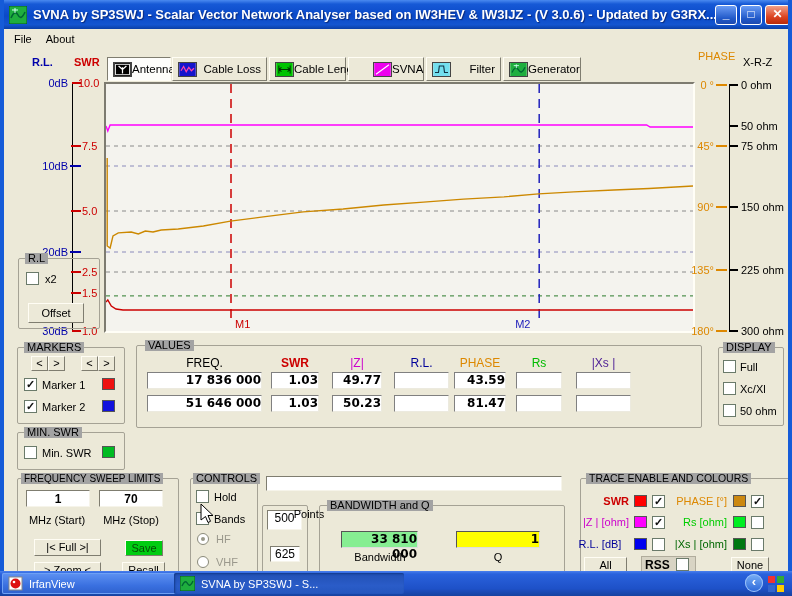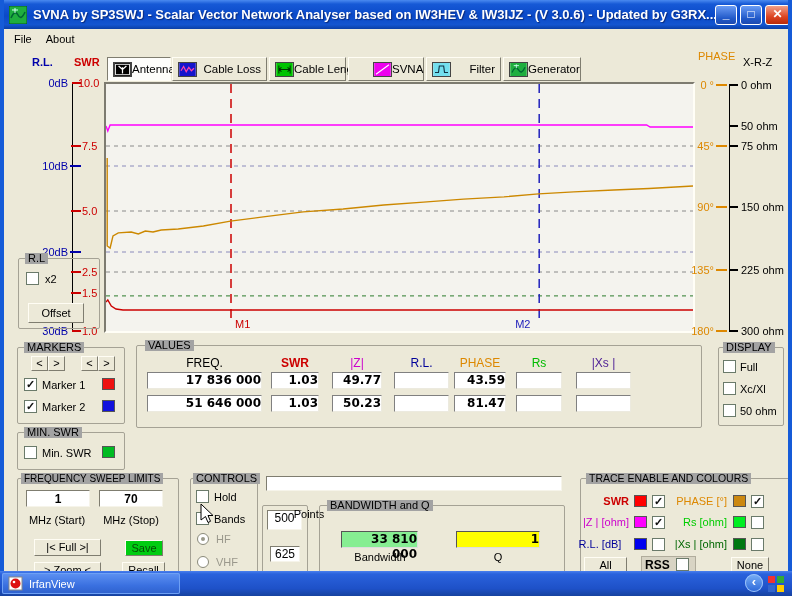--- a/index.html
+++ b/index.html
@@ -310,20 +310,27 @@
 
   <div id="taskbar">
     <div class="task-btn normal" style="left:2px;width:166px;">
       <svg width="15" height="15" style="margin-right:6px;">
           <rect x="1" y="1" width="13" height="13" fill="#fff" stroke="#888"></rect>
           <circle cx="7.5" cy="7.5" r="5" fill="#dd1111"></circle>
           <circle cx="6" cy="6" r="1.3" fill="#fff"></circle>
         </svg>
       <span>IrfanView</span>
     </div>
+    <div class="task-btn pressed" style="left:174px;width:218px;">
+      <svg width="15" height="15" style="margin-right:6px;">
+          <rect x="0" y="0" width="15" height="15" fill="#1fae3e" stroke="#0a5a1a"></rect>
+          <path d="M2,10 Q5,3 7.5,7.5 T13,5" fill="none" stroke="#063" stroke-width="1.4"></path>
+        </svg>
+      <span>SVNA by SP3SWJ -  S...</span>
+    </div>
     <div class="tray-chevron" style="left:745px;top:3px;">‹</div>
     <svg class="abs" style="left:767px;top:4px;" width="18" height="18">
       <rect x="1" y="1" width="7" height="7" fill="#e33"></rect>
         <rect x="10" y="1" width="7" height="7" fill="#3a3"></rect>
       <rect x="1" y="10" width="7" height="7" fill="#36c"></rect>
         <rect x="10" y="10" width="7" height="7" fill="#fc0"></rect>
     </svg>
   </div>
 </div>
 

